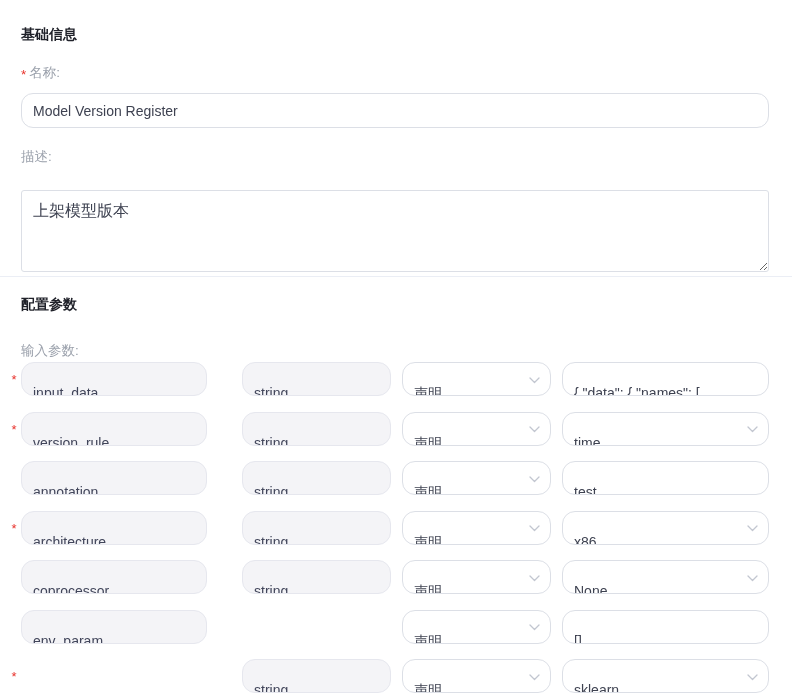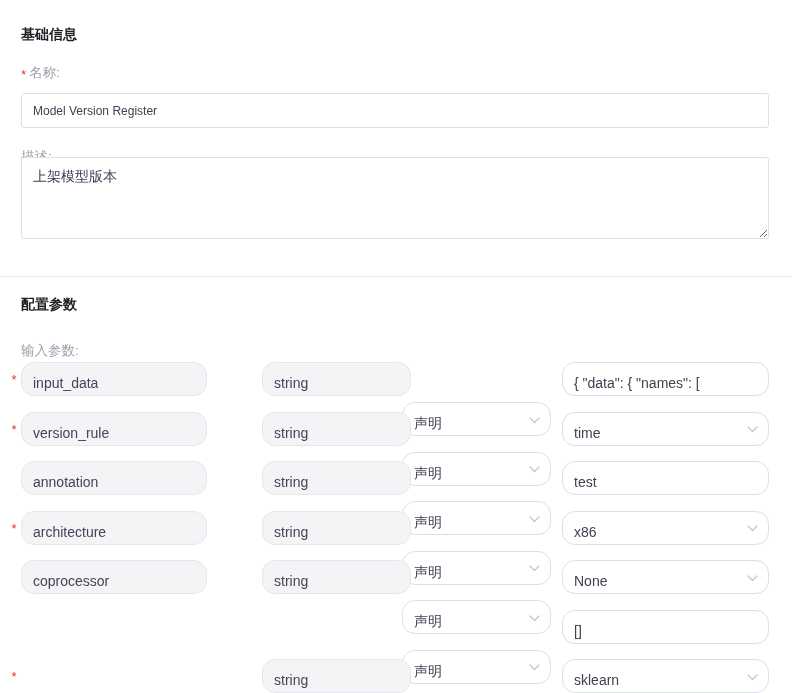--- a/index.html
+++ b/index.html
@@ -38,47 +38,47 @@
     top: 2px;
   }
 
   
   #basic-heading { position: absolute; left: 21px; top: 27px; }
   #name-label    { position: absolute; left: 21px; top: 66px; }
 
   .text-input {
     box-sizing: border-box;
     border: 1px solid #dcdfe6;
-    border-radius: 3px;
+    border-radius: 12px;
     background: #ffffff;
     font-family: "Liberation Sans", "DejaVu Sans", sans-serif;
-    font-size: 12px;
+    font-size: 14px;
     color: #3e4251;
     padding: 0 11px;
     outline: none;
   }
   #name-input {
     position: absolute;
     left: 21px; top: 93px;
     width: 748px; height: 35px;
     line-height: 33px;
   }
 
   #desc-label { position: absolute; left: 21px; top: 150px; }
 
   #desc-textarea {
     position: absolute;
-    left: 21px; top: 157px;
+    left: 21px; top: 190px;
     width: 748px; height: 82px;
     box-sizing: border-box;
     border: 1px solid #dcdfe6;
     border-radius: 3px;
     background: #ffffff;
     font-family: "Liberation Sans", "DejaVu Sans", sans-serif;
-    font-size: 14px;
+    font-size: 16px;
     color: #3e4251;
     padding: 8px 11px;
     resize: both;
     overflow: hidden;
     outline: none;
     line-height: 1.5;
   }
 
   #section-divider {
     position: absolute;
@@ -110,39 +110,39 @@
   }
   .cell {
     position: absolute;
     top: 0;
     box-sizing: border-box;
     height: 34px;
     border: 1px solid #e2e4eb;
     border-radius: 13px;
     font-size: 14px;
     line-height: 32px;
-    padding: 4px 11px;
+    padding: 14px 11px;
     white-space: nowrap;
     overflow: hidden;
   }
   .cell.disabled {
     background: #f4f4f7;
     color: #41455a;
     border-color: #e6e7ee;
   }
   .cell.editable {
     background: #ffffff;
     color: #3e4251;
     border-color: #dcdfe6;
   }
   .cell.select { padding-right: 28px; }
 
   .c-name  { left: 21px;  width: 186px; }
-  .c-type  { left: 242px; width: 149px; margin-left: 20px; }
-  .c-mode  { left: 402px; width: 149px; margin-top: 40px; }
+  .c-type  { left: 242px; width: 149px; }
+  .c-mode  { left: 402px; width: 149px; }
   .c-value { left: 562px; width: 207px; }
 
   .chevron {
     position: absolute;
     right: 9px; top: 0;
     height: 34px;
     width: 14px;
     display: flex;
     align-items: center;
     justify-content: center;
@@ -242,20 +242,21 @@
                 <path d="M1 1 L5.5 5.5 L10 1" fill="none" stroke="#c2c6d0" stroke-width="1.3" stroke-linecap="round" stroke-linejoin="round"></path>
               </svg>
             </span></div>
           <div class="cell editable c-value select"><span>None</span><span class="chevron">
               <svg width="11" height="7" viewBox="0 0 11 7">
                 <path d="M1 1 L5.5 5.5 L10 1" fill="none" stroke="#c2c6d0" stroke-width="1.3" stroke-linecap="round" stroke-linejoin="round"></path>
               </svg>
             </span></div>
         </div>
         <div class="param-row">
+          <div class="cell disabled c-name"><span>env_param</span></div>
           <div class="cell editable select c-mode"><span>声明</span><span class="chevron">
               <svg width="11" height="7" viewBox="0 0 11 7">
                 <path d="M1 1 L5.5 5.5 L10 1" fill="none" stroke="#c2c6d0" stroke-width="1.3" stroke-linecap="round" stroke-linejoin="round"></path>
               </svg>
             </span></div>
           <div class="cell editable c-value"><span>[]</span></div>
         </div>
         <div class="param-row">
           <span class="row-star">*</span>
           <div class="cell disabled c-type"><span>string</span></div>

